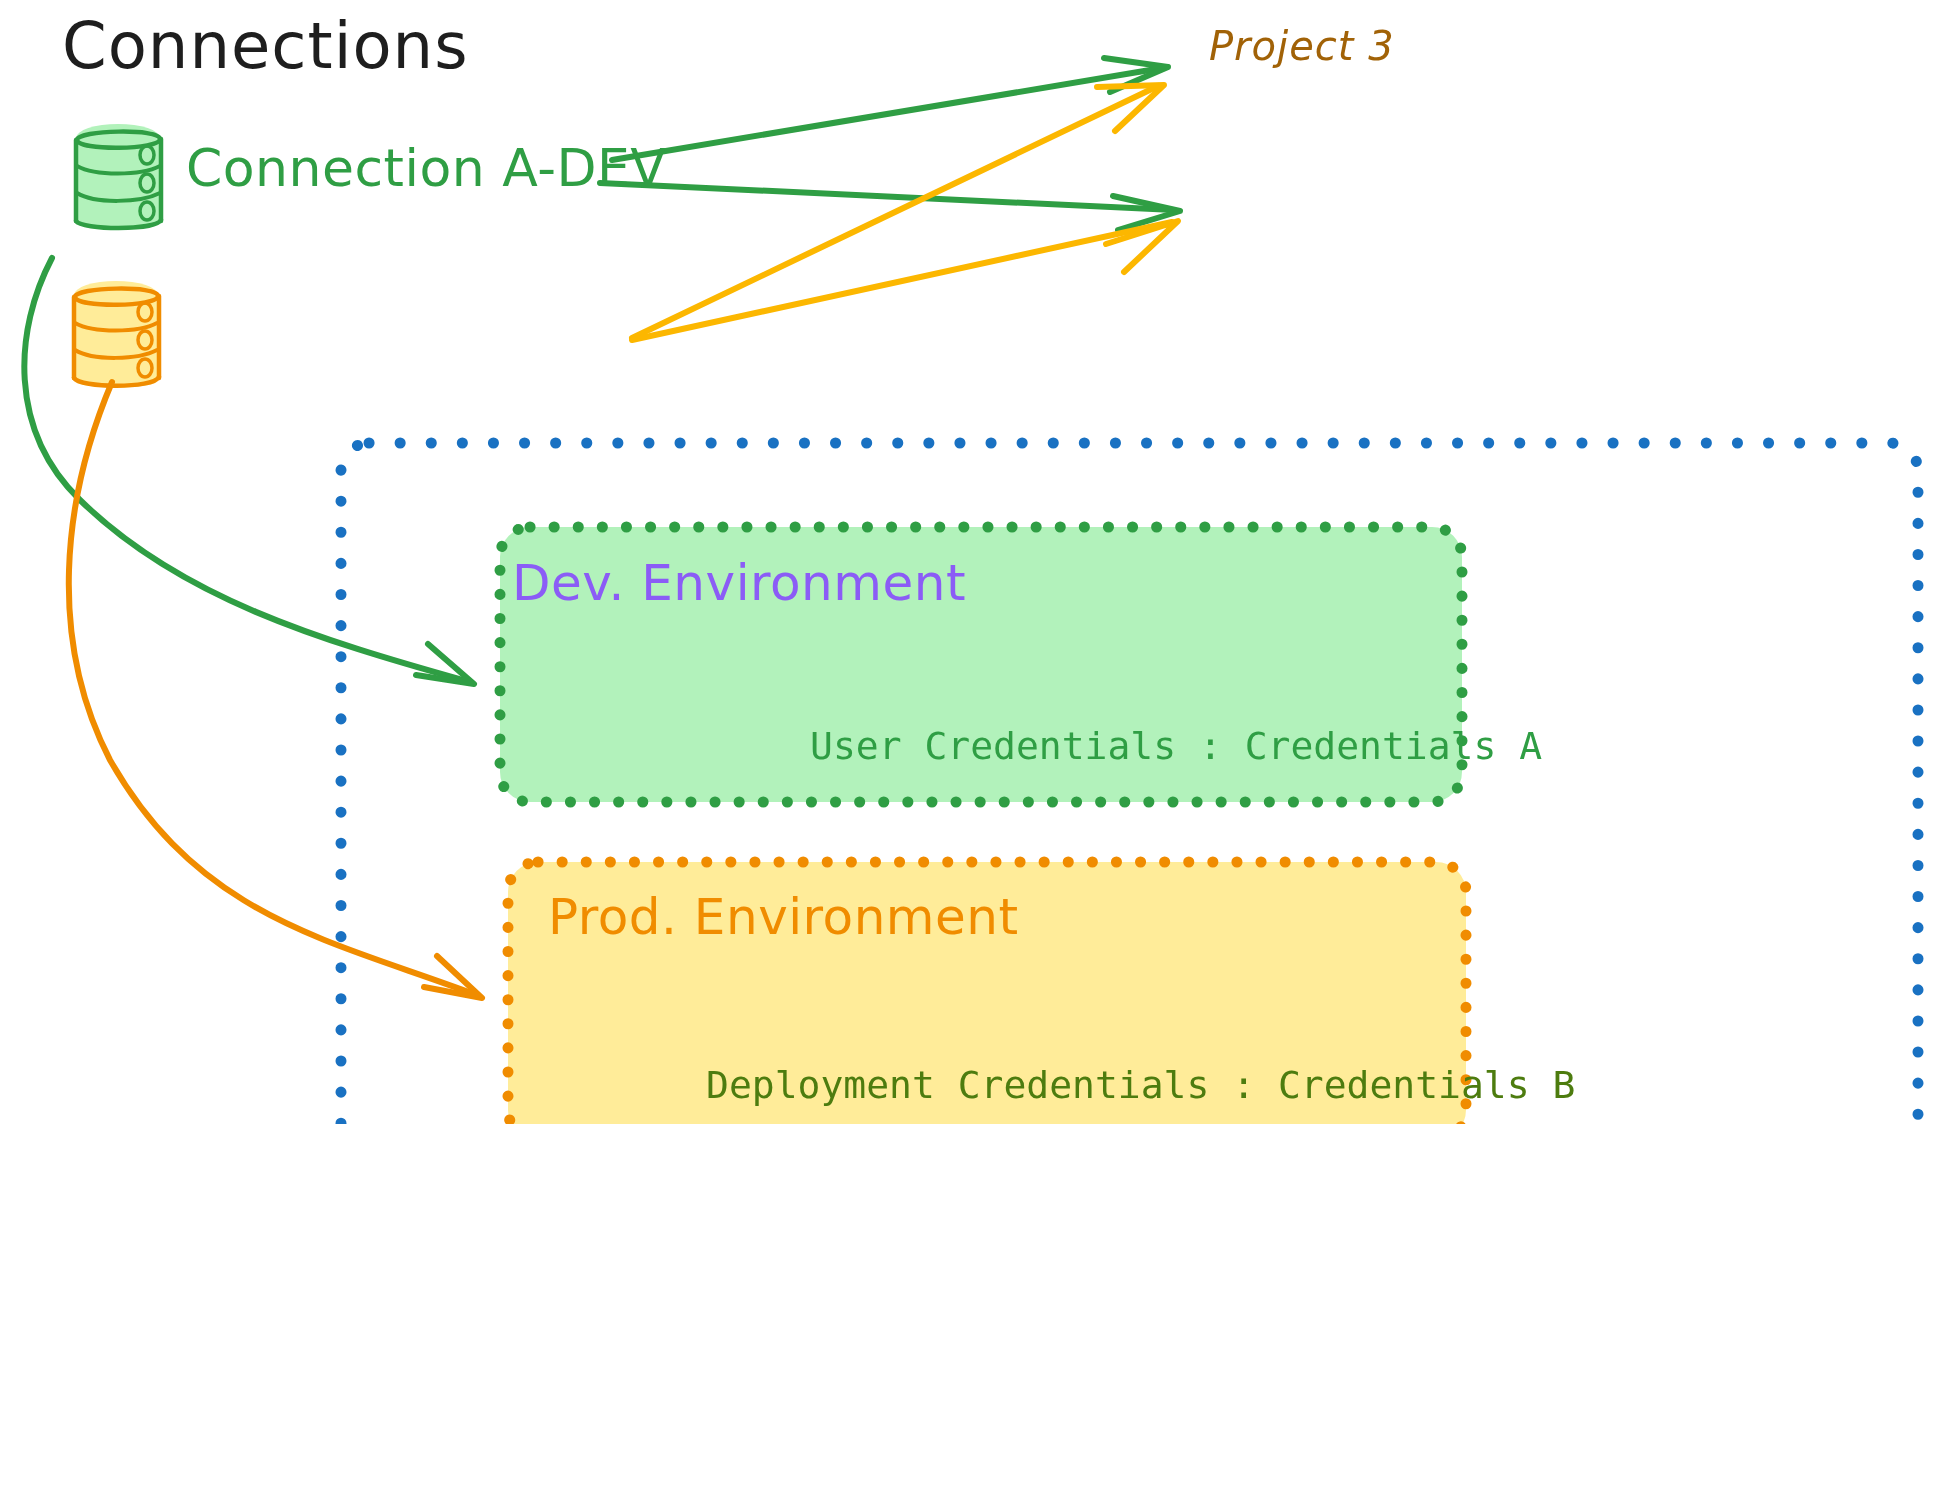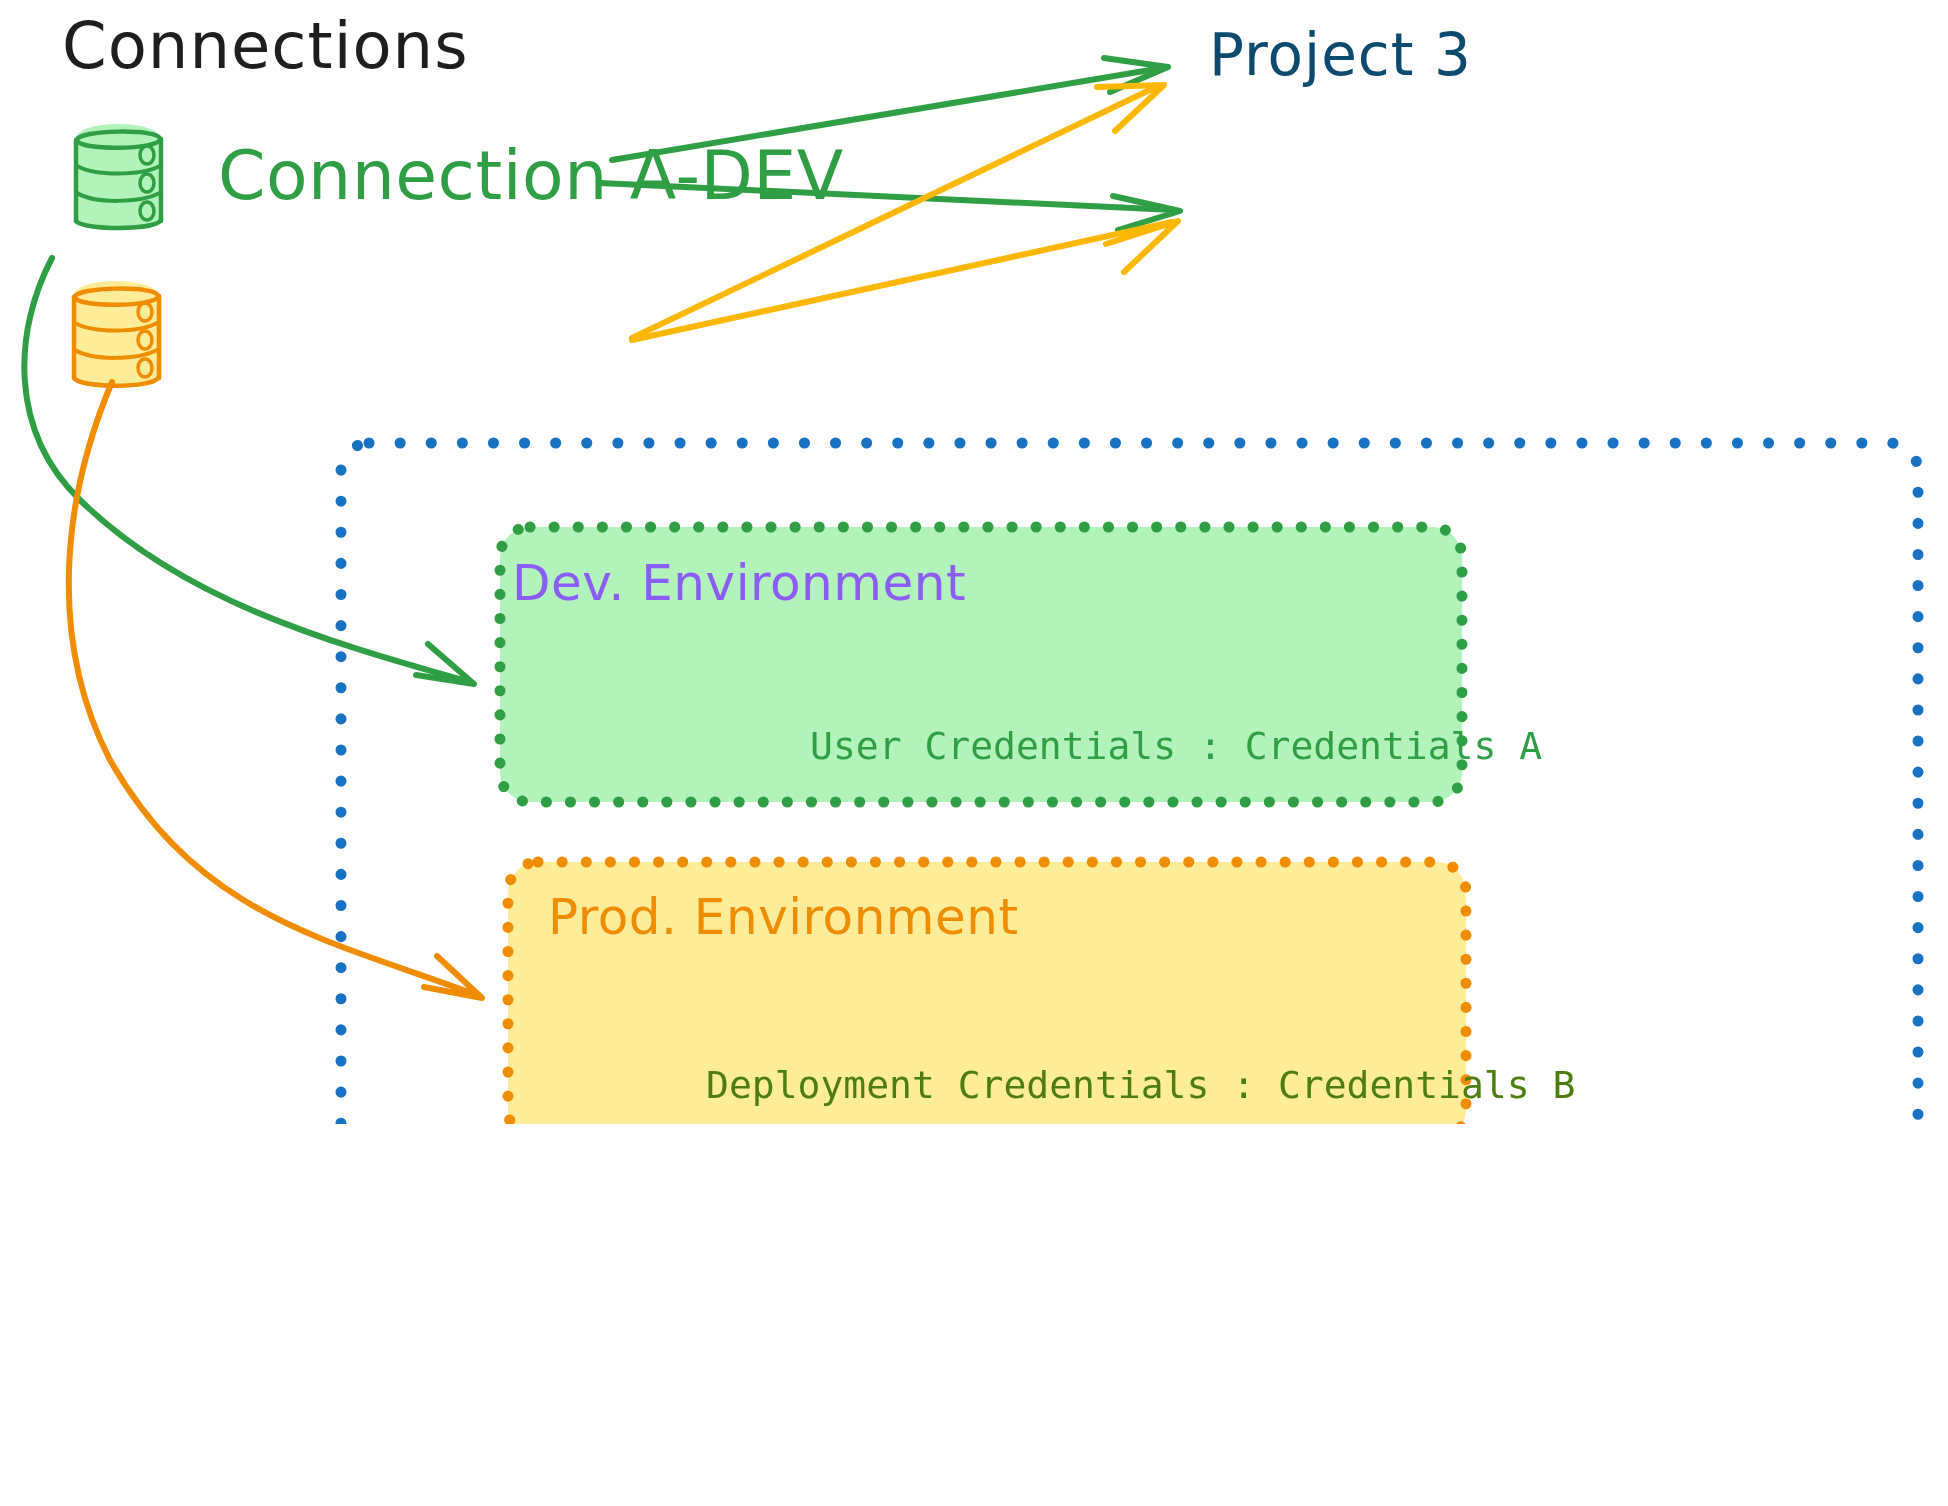--- a/index.html
+++ b/index.html
@@ -34,36 +34,36 @@
     left: 62px;
     top: 14px;
     font-size: 64px;
     color: #1e1e1e;
     font-weight: 400;
     letter-spacing: 1px;
   }
   .conn-a-label {
     left: 186px;
     top: 142px;
-    font-size: 68px;
+    font-size: 52px;
     color: #2f9e44;
     letter-spacing: 0.5px;
-    margin-left: 32px;
   }
   .conn-b-label {
     left: 178px;
     top: 306px;
     font-size: 52px;
     color: #f08c00;
     letter-spacing: 0.5px;
   }
   .project-label {
-    font-size: 58px;
-    color: #0c4a6e;
+    font-size: 40px;
+    color: #a16207;
     letter-spacing: 1px;
+    font-style: italic;
   }
   .project-3 { left: 1209px; top: 26px; }
   .project-2 { left: 1209px; top: 173px; }
   .project-1 { left: 1520px; top: 338px; }
 
   .env-title {
     font-size: 50px;
     letter-spacing: 0.5px;
   }
   .dev-env-title {

